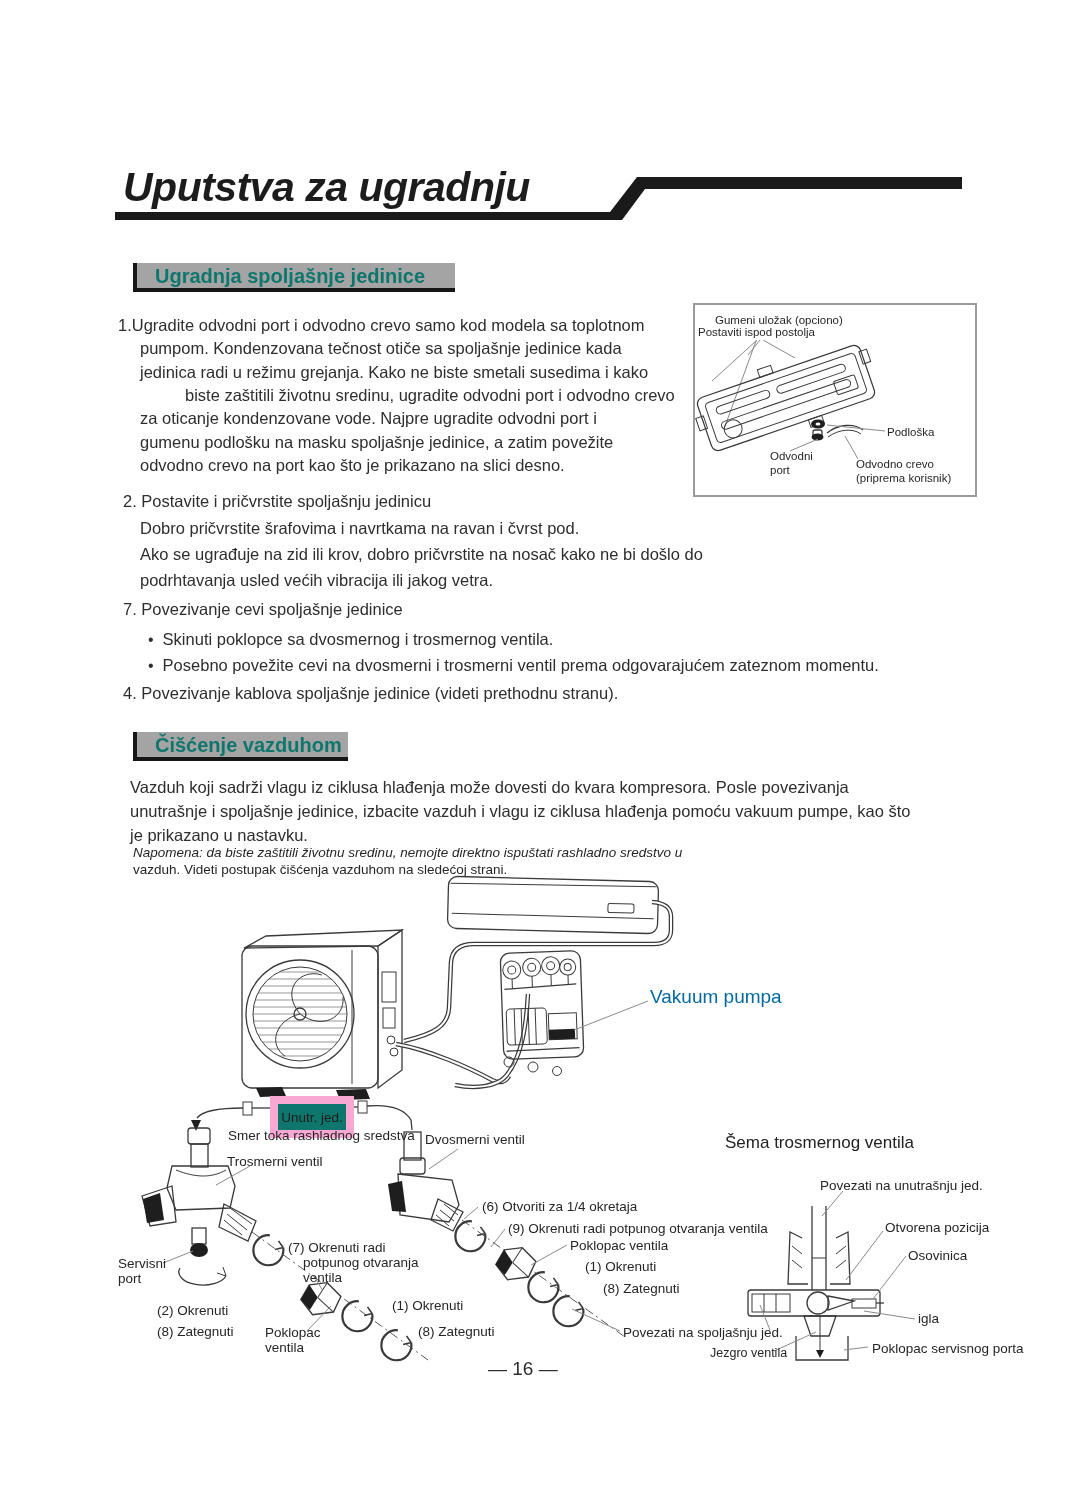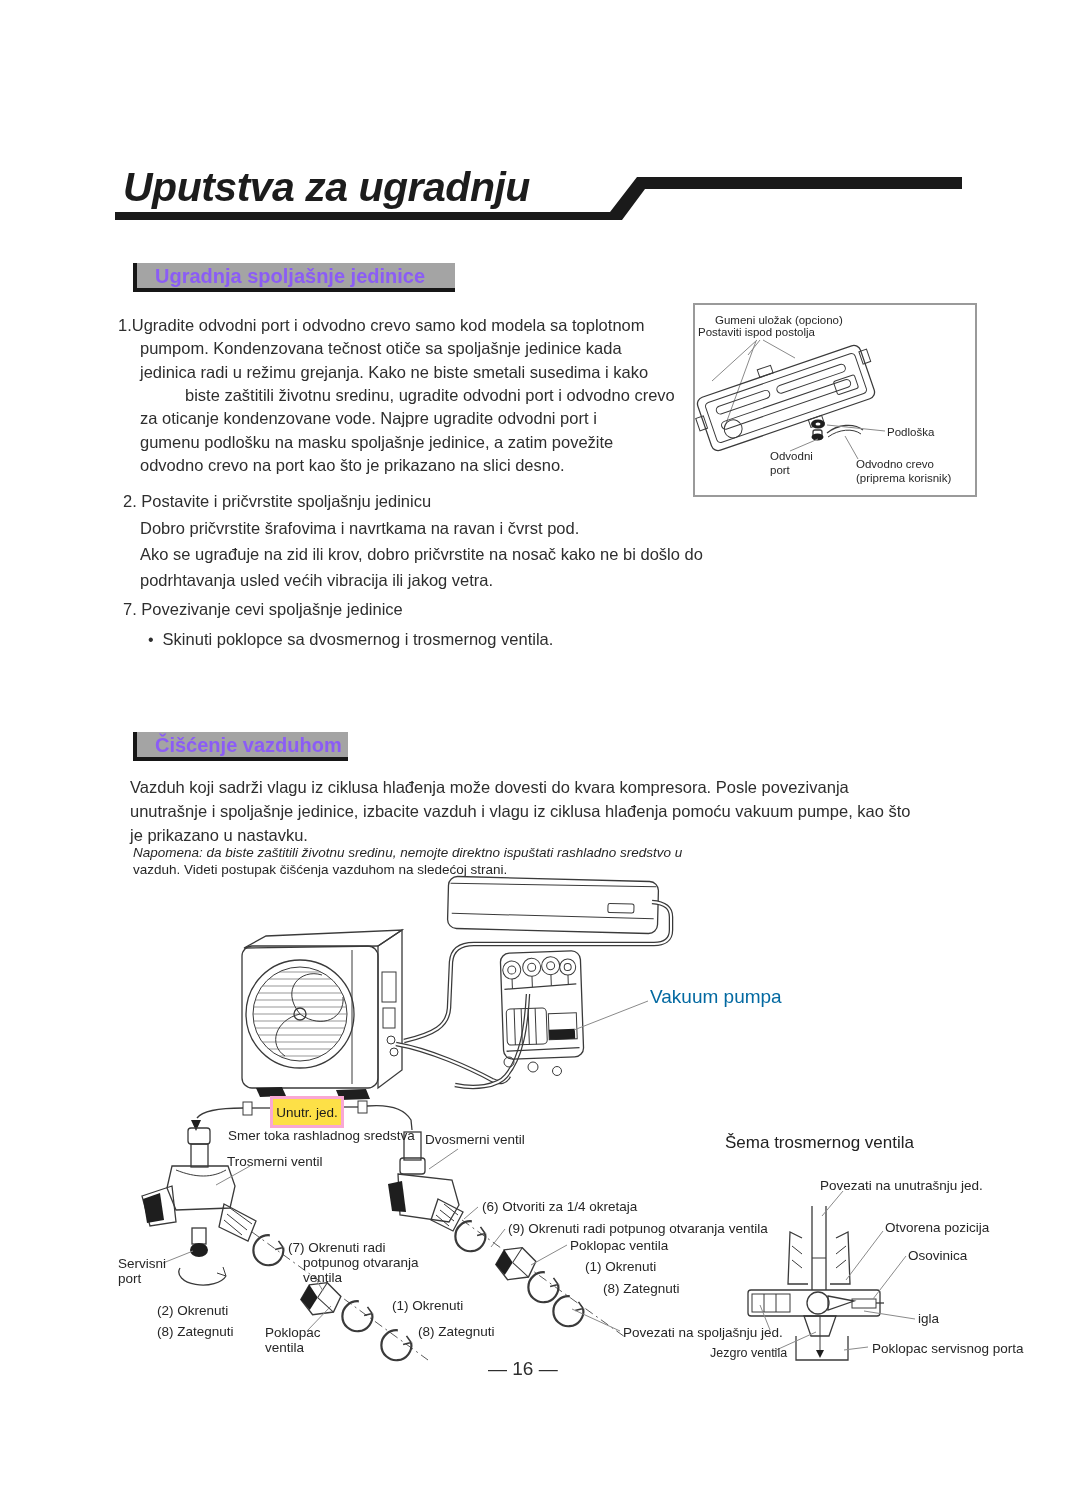--- a/index.html
+++ b/index.html
@@ -4,24 +4,24 @@
 <style>
   html,body{margin:0;padding:0;background:#e8e8e8;}
   .page{position:relative;width:1083px;height:1508px;background:#ffffff;margin:0 auto;
         font-family:"Liberation Sans","DejaVu Sans",sans-serif;color:#2e2e2e;overflow:hidden;}
   .abs{position:absolute;white-space:nowrap;}
   .t{font-size:16.5px;color:#2e2e2e;}
   .lbl{font-size:13.5px;color:#262626;}
   .tiny{font-size:11.5px;color:#262626;}
   .title{font-size:41px;font-weight:700;font-style:italic;color:#1c1c1c;letter-spacing:-0.5px;}
   .secbox{position:absolute;background:#a4a4a4;border-left:4px solid #161616;border-bottom:4px solid #161616;}
-  .sechdr{font-size:20px;font-weight:700;color:#8b5cf6;}
+  .sechdr{font-size:20px;font-weight:700;color:#0f766e;}
   .bullet::before{content:"\2022";margin-right:9px;font-size:16px;}
   .figbox{position:absolute;border:2px solid #9a9a9a;background:#fff;}
-  .ibox{position:absolute;border:3px solid #f9a8d4;background:#fde047;display:flex;align-items:center;justify-content:center;font-size:13.5px;color:#1b1b1b;}
+  .ibox{position:absolute;border:8px solid #f9a8d4;background:#0f766e;display:flex;align-items:center;justify-content:center;font-size:13.5px;color:#1b1b1b;}
   .schema{font-size:17px;color:#222;}
   .vac{font-size:19px;color:#0369a1;}
   .core{font-size:12.5px;color:#262626;}
   .pagenum{font-size:19px;color:#2e2e2e;}
   svg{position:absolute;left:0;top:0;}
   svg .ink{stroke:#3a3a3a;fill:none;stroke-width:1.3;}
   svg .ink2{stroke:#3a3a3a;fill:none;stroke-width:1;}
   svg .lead{stroke:#8a8a8a;fill:none;stroke-width:1;}
   svg .dark{fill:#1e1e1e;stroke:none;}
   svg .tube{stroke:#3a3a3a;fill:none;stroke-width:4.5;}
@@ -93,20 +93,22 @@
   <div class="abs tiny" style="left:856px;top:472px;">(priprema korisnik)</div>
 
   <div>
     <div class="abs t" style="left:123px;top:492px;">2. Postavite i pričvrstite spoljašnju jedinicu</div>
     <div class="abs t" style="left:140px;top:519px;">Dobro pričvrstite šrafovima i navrtkama na ravan i čvrst pod.</div>
     <div class="abs t" style="left:140px;top:545px;">Ako se ugrađuje na zid ili krov, dobro pričvrstite na nosač kako ne bi došlo do</div>
     <div class="abs t" style="left:140px;top:571px;">podrhtavanja usled većih vibracija ili jakog vetra.</div>
   </div>
   <div class="abs t" style="left:123px;top:600px;">7. Povezivanje cevi spoljašnje jedinice</div>
   <div class="abs t bullet" style="left:148px;top:630px;">Skinuti poklopce sa dvosmernog i trosmernog ventila.</div>
+  <div class="abs t bullet" style="left:148px;top:656px;">Posebno povežite cevi na dvosmerni i trosmerni ventil prema odgovarajućem zateznom momentu.</div>
+  <div class="abs t" style="left:123px;top:684px;">4. Povezivanje kablova spoljašnje jedinice (videti prethodnu stranu).</div>
 
   <div class="secbox" style="left:133px;top:732px;width:211px;height:25px;"></div>
   <div class="abs sechdr" style="left:155px;top:734px;">Čišćenje vazduhom</div>
   <div>
     <div class="abs t" style="left:130px;top:778px;">Vazduh koji sadrži vlagu iz ciklusa hlađenja može dovesti do kvara kompresora. Posle povezivanja</div>
     <div class="abs t" style="left:130px;top:802px;">unutrašnje i spoljašnje jedinice, izbacite vazduh i vlagu iz ciklusa hlađenja pomoću vakuum pumpe, kao što</div>
     <div class="abs t" style="left:130px;top:826px;">je prikazano u nastavku.</div>
   </div>
   <div>
     <div class="abs lbl" style="left:133px;top:845px;font-style:italic;">Napomena: da biste zaštitili životnu sredinu, nemojte direktno ispuštati rashladno sredstvo u</div>

